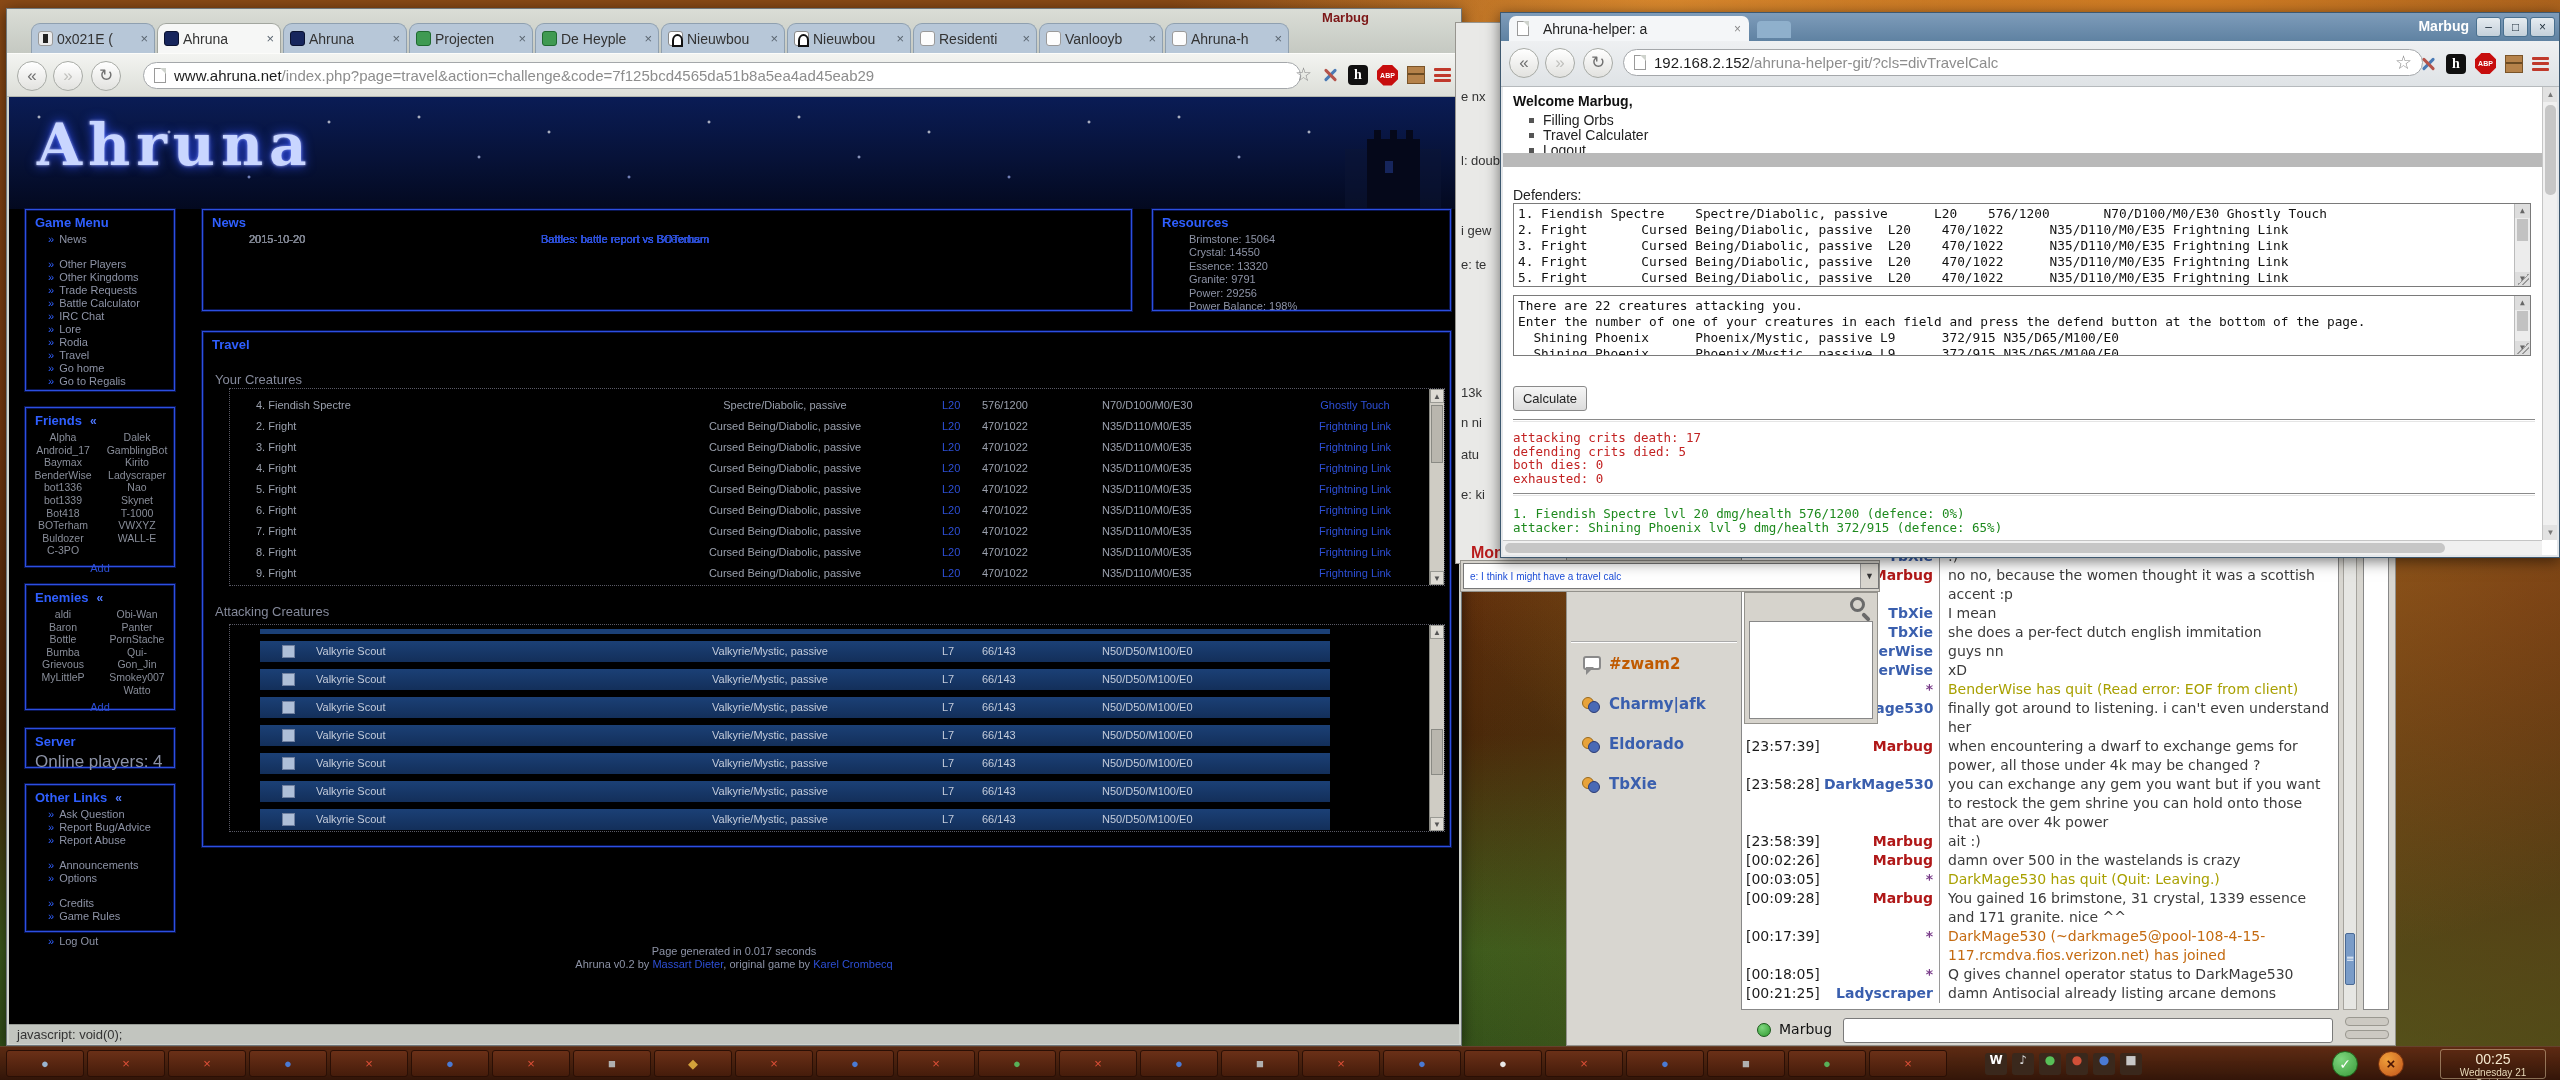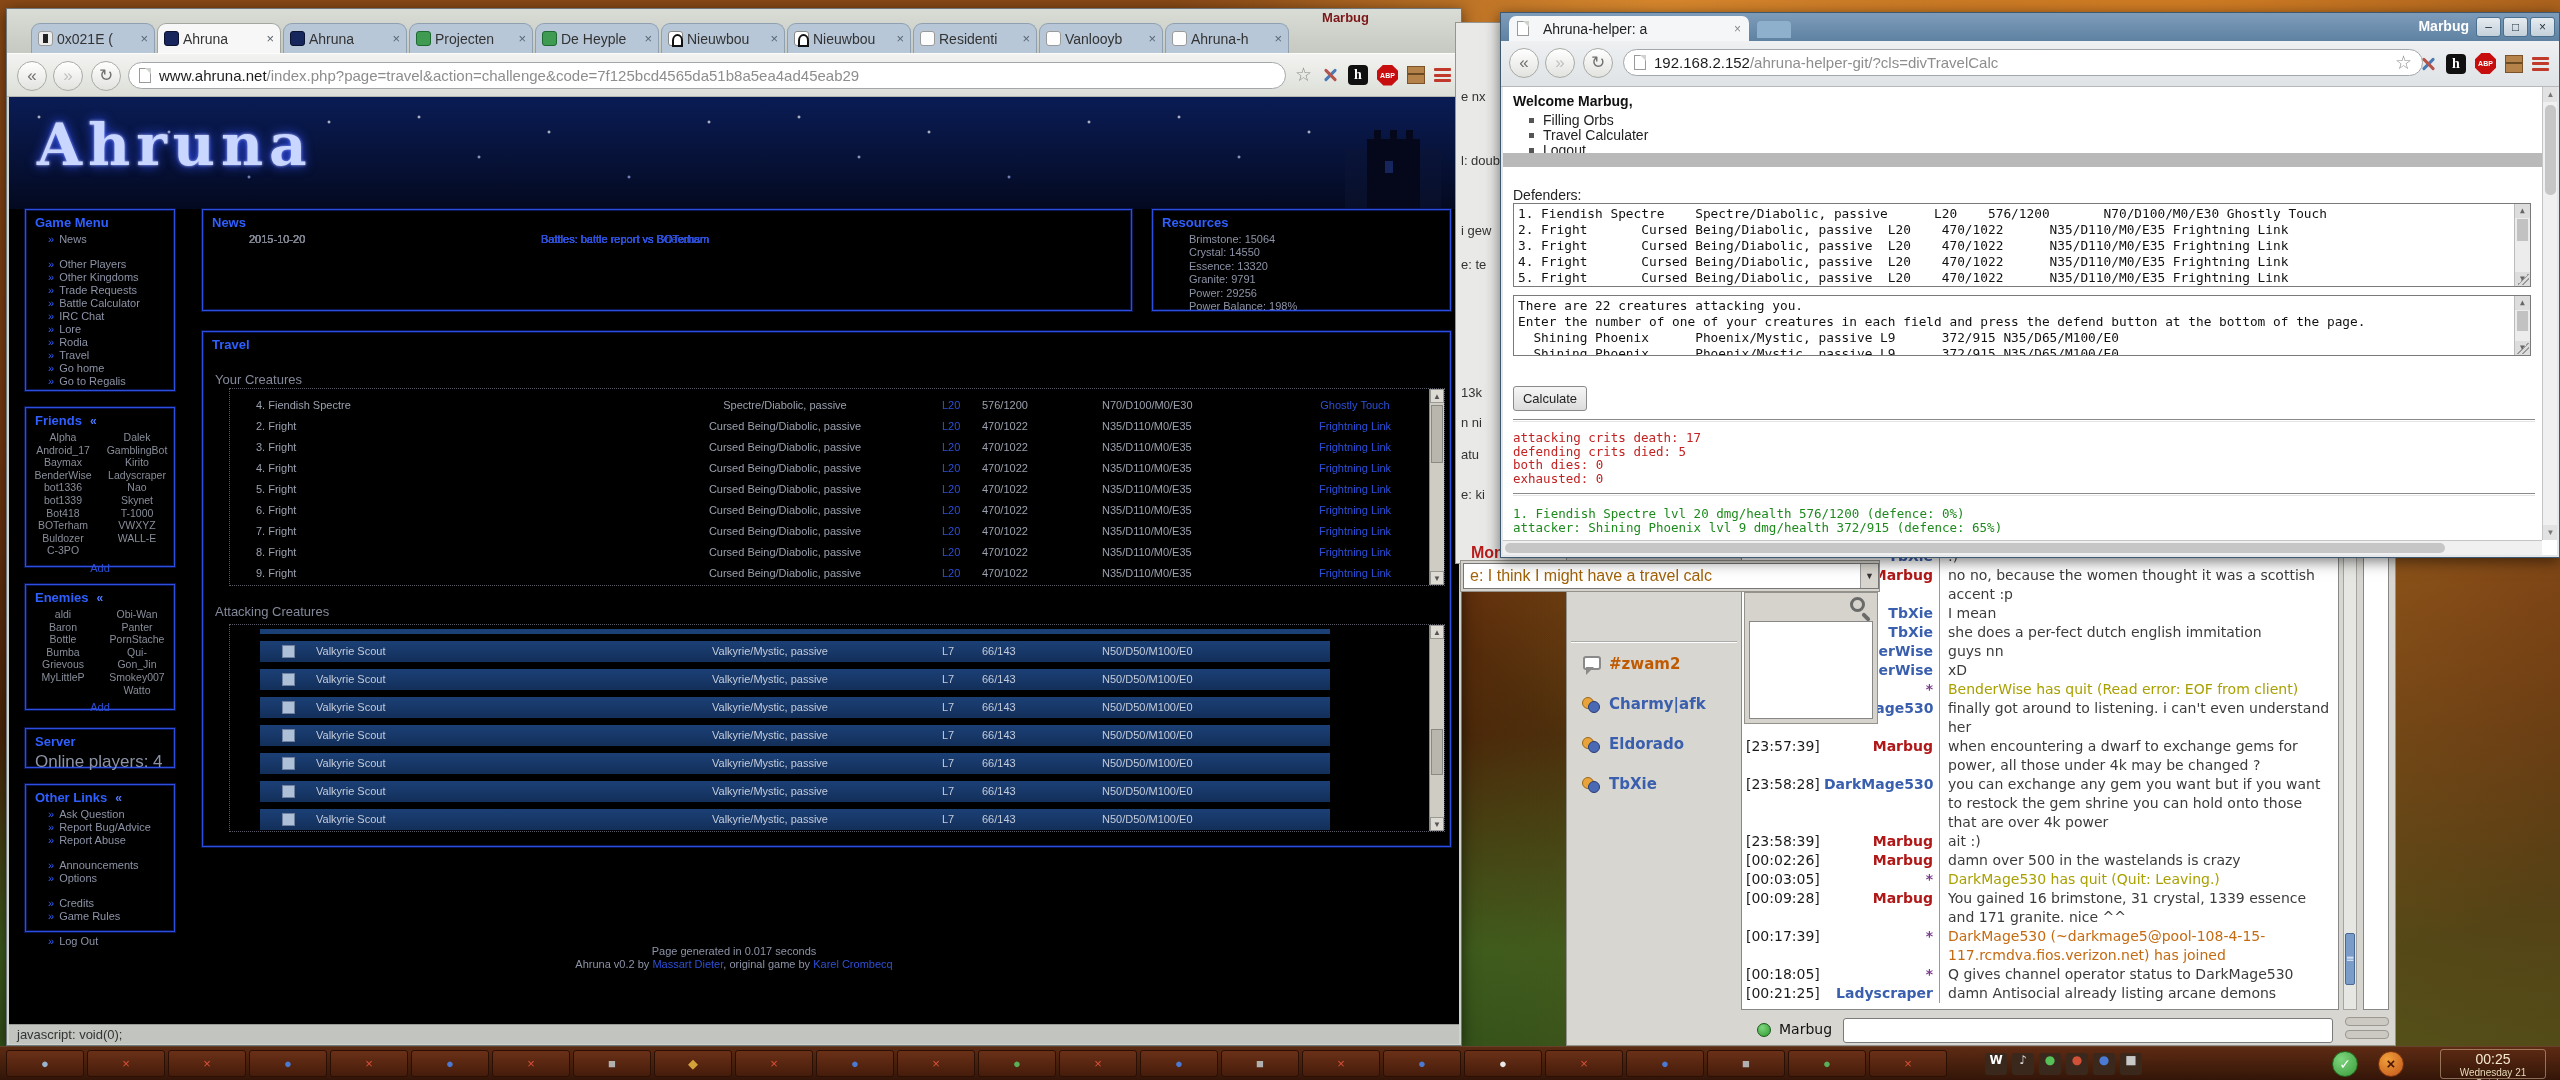--- a/index.html
+++ b/index.html
@@ -141,21 +141,21 @@
   .ulist { position:absolute; left:796px; top:5px; width:26px; height:458px; background:#fff; border:1px solid #888; }
   .inrow { position:absolute; left:0; right:0; top:468px; height:30px; }
   .stdot { position:absolute; left:190px; top:8px; width:14px; height:14px; border-radius:50%; background:radial-gradient(circle at 35% 30%,#7ed67e,#2f9a2f); border:1px solid #1a5a1a; }
   .menick { position:absolute; left:212px; top:6px; font-size:14px; color:#111; }
   .chatinput { position:absolute; left:276px; top:3px; width:490px; height:25px; background:#fff; border:1px solid #7a7a7a; border-radius:3px; font-size:14px; padding:0 6px; font-family:"DejaVu Sans",sans-serif; }
   .grip { position:absolute; left:778px; width:44px; height:9px; background:#ccc9c2; border:1px solid #9a9890; border-radius:4px; }
 
   
   #topicbar { left:1460px; top:560px; width:420px; height:32px; background:#d6d3cc; border:1px solid #94928c; z-index:40; }
   .combo { position:absolute; left:2px; top:2px; width:416px; height:26px; background:#fff; border:1px solid #777; display:flex; align-items:center; }
-  .combo .txt { flex:1; font-size:16px; color:#a16207; padding-left:6px; white-space:nowrap; overflow:hidden; }
+  .combo .txt { flex:1; font-size:10px; color:#1d4ed8; padding-left:6px; white-space:nowrap; overflow:hidden; }
   .combo .dbtn { width:18px; height:24px; background:#d8d5ce; border-left:1px solid #999; color:#333; font-size:9px; text-align:center; line-height:24px; flex:none; }
   #searchpanel { left:1744px; top:592px; width:134px; height:132px; background:#d6d3cc; border:1px solid #94928c; z-index:40; }
   .mag { position:absolute; right:12px; top:4px; width:15px; height:15px; border:3px solid #6a6a6a; border-radius:50%; }
   .mag::after { content:""; position:absolute; left:11px; top:12px; width:4px; height:10px; background:#6a6a6a; transform:rotate(-45deg); border-radius:2px; }
   #searchpanel .whitebox { position:absolute; left:4px; top:28px; right:4px; bottom:4px; background:#fff; border:1px solid #888; }
 
   
   #hwin { left:1500px; top:12px; width:1060px; height:546px; background:#e4e7ea; border:1px solid #3e586f; box-shadow:0 3px 14px rgba(0,0,0,.55); z-index:50; }
   .htitle { position:absolute; left:0; right:0; top:0; height:28px; background:linear-gradient(#7e9cba,#5f82a2); }
   .htab { position:absolute; left:8px; top:3px; width:240px; height:25px; background:#f4f6f8; border-radius:7px 7px 0 0; display:flex; align-items:center; padding:0 8px; }
@@ -273,21 +273,21 @@
             <span class="fav fav-page"></span>
             <span class="lbl">Ahruna-h</span>
             <span class="x">×</span>
           </div>
         </div>
     </div>
     <div class="navbar">
       <div class="navbtn" style="left:10px;">«</div>
       <div class="navbtn dis" style="left:46px;">»</div>
       <div class="navbtn" style="left:84px;">↻</div>
-      <div class="urlbar" style="left:121px; width:1158px;">
+      <div class="urlbar" style="left:136px; width:1158px;">
         <span class="page-ic"></span>
         <span class="url-dom">www.ahruna.net</span>
           <span class="url-path">/index.php?page=travel&amp;action=challenge&amp;code=7f125bcd4565da51b8a5ea4ad45eab29</span>
       </div>
       <div class="exticons" style="right:10px;">
         <span class="star">☆</span>
         <span class="ic-cross"></span>
         <span class="hbadge">h</span>
         <span class="abp">ABP</span>
         <span class="present"></span>

